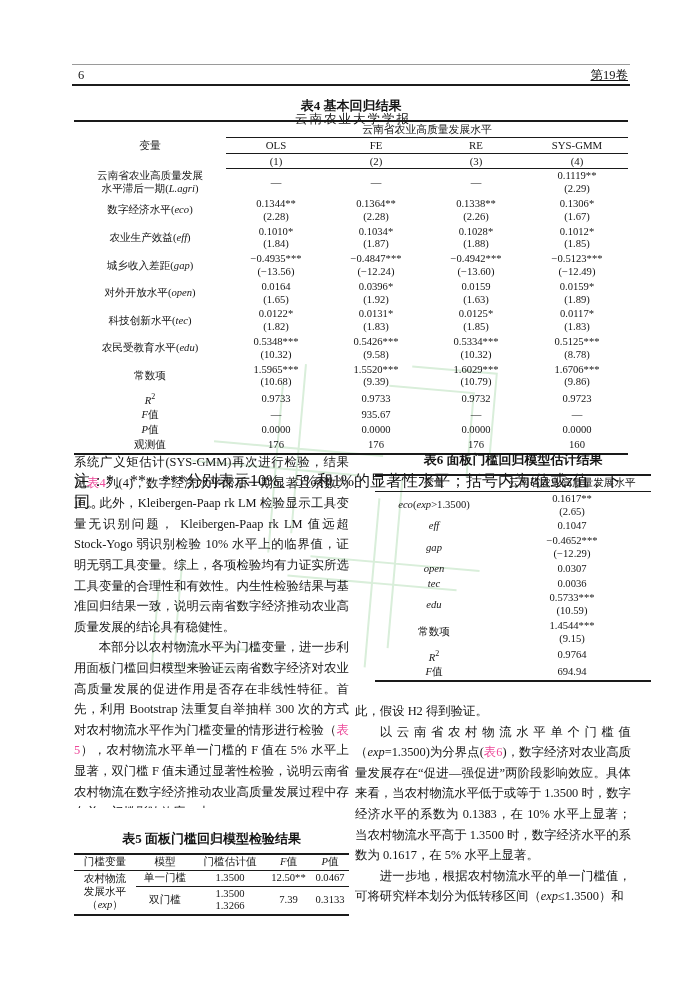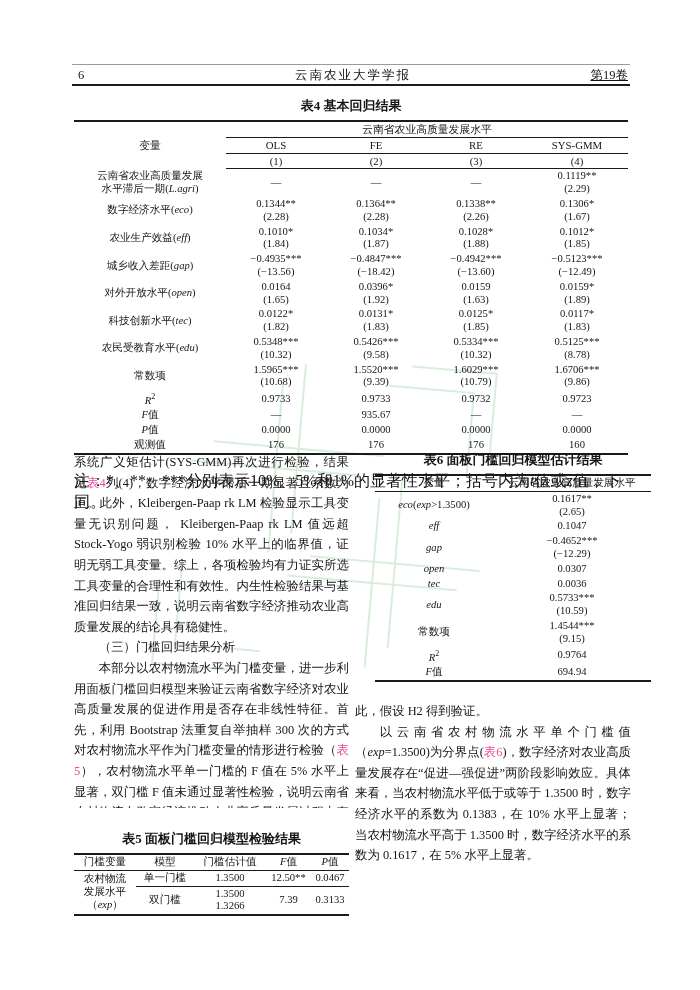--- a/index.html
+++ b/index.html
@@ -11,21 +11,21 @@
   }
   
   .rule { position:absolute; background:#000; }
   #rule-top { left:72px; right:70px; top:64px; height:1px; background:#9a9a9a; }
   #rule-head { left:72px; right:70px; top:84px; height:2px; background:#1c1c1c; }
   .running-head {
     position:absolute; top:67px; left:78px; right:72px; height:16px;
     font-size:12.5px; line-height:16px;
   }
   .rh-page { position:absolute; left:0; }
-  .rh-journal { position:absolute; left:0; right:0; text-align:center; letter-spacing:2px; }
+  .rh-journal { position:absolute; left:0; right:0; text-align:center; letter-spacing:2px;margin-top:44px; }
   .rh-vol { position:absolute; right:0;text-decoration:underline; }
 
   
   #watermark { position:absolute; left:40px; top:190px; z-index:0; pointer-events:none; }
 
   .content { position:relative; z-index:1; }
 
   
   .tbl-title {
     text-align:center; font-family:Liberation Serif, serif;
@@ -175,21 +175,21 @@
               </td>
             </tr>
             <tr>
               <td><span>城乡收入差距(</span><i>gap</i><span>)</span></td>
               <td>
                 <div class="val">−0.4935***</div>
                 <div class="sub">(−13.56)</div>
               </td>
               <td>
                 <div class="val">−0.4847***</div>
-                <div class="sub">(−18.42)</div>
+                <div class="sub">(−12.24)</div>
               </td>
               <td>
                 <div class="val">−0.4942***</div>
                 <div class="sub">(−13.60)</div>
               </td>
               <td>
                 <div class="val">−0.5123***</div>
                 <div class="sub">(−12.49)</div>
               </td>
             </tr>
@@ -329,21 +329,20 @@
                 <div class="val">160</div>
               </td>
             </tr>
           </tbody>
       </table>
       <p class="note"><span>注：*、**、***分别表示10%、5%和1%的显著性水平；括号内为</span><i>t</i><span>值或</span><i>z</i><span>值，下同。</span></p>
     </div>
 
     <div id="col-left" class="textcol">
       <p><span>系统广义矩估计(SYS-GMM)再次进行检验，结果见</span><span class="xref">表4</span><span>列(4)，数字经济水平滞后一期显著且系数为正。此外，Kleibergen-Paap rk LM 检验显示工具变量无识别问题， Kleibergen-Paap rk LM 值远超 Stock-Yogo 弱识别检验 10% 水平上的临界值，证明无弱工具变量。综上，各项检验均有力证实所选工具变量的合理性和有效性。内生性检验结果与基准回归结果一致，说明云南省数字经济推动农业高质量发展的结论具有稳健性。</span></p>
-      <p class="indent">（三）门槛回归结果分析</p>
       <p class="indent"><span>本部分以农村物流水平为门槛变量，进一步利用面板门槛回归模型来验证云南省数字经济对农业高质量发展的促进作用是否存在非线性特征。首先，利用 Bootstrap 法重复自举抽样 300 次的方式对农村物流水平作为门槛变量的情形进行检验（</span><span class="xref">表5</span><span>），农村物流水平单一门槛的 F 值在 5% 水平上显著，双门槛 F 值未通过显著性检验，说明云南省农村物流在数字经济推动农业高质量发展过程中存在单一门槛影响效应。由</span></p>
     </div>
 
     <div id="t5-block">
       <p class="tbl-title">表5  面板门槛回归模型检验结果</p>
       <table class="sci" id="t5">
         <colgroup>
           <col style="width:62px">
             <col style="width:58px">
             <col style="width:72px">
@@ -466,16 +465,17 @@
                 <div class="val">694.94</div>
               </td>
             </tr>
           </tbody>
       </table>
     </div>
 
     <div id="col-right" class="textcol">
       <p><span>此，假设 H2 得到验证。</span></p>
       <p class="indent"><span>以云南省农村物流水平单个门槛值（</span><i>exp</i><span>=1.3500)为分界点(</span><span class="xref">表6</span><span>)，数字经济对农业高质量发展存在“促进—强促进”两阶段影响效应。具体来看，当农村物流水平低于或等于 1.3500 时，数字经济水平的系数为 0.1383，在 10% 水平上显著；当农村物流水平高于 1.3500 时，数字经济水平的系数为 0.1617，在 5% 水平上显著。</span></p>
+      <p class="indent"><span>进一步地，根据农村物流水平的单一门槛值，可将研究样本划分为低转移区间（</span><i>exp</i><span>≤1.3500）和</span></p>
     </div>
 
   </div>
 </div>
 
 </body></html>

